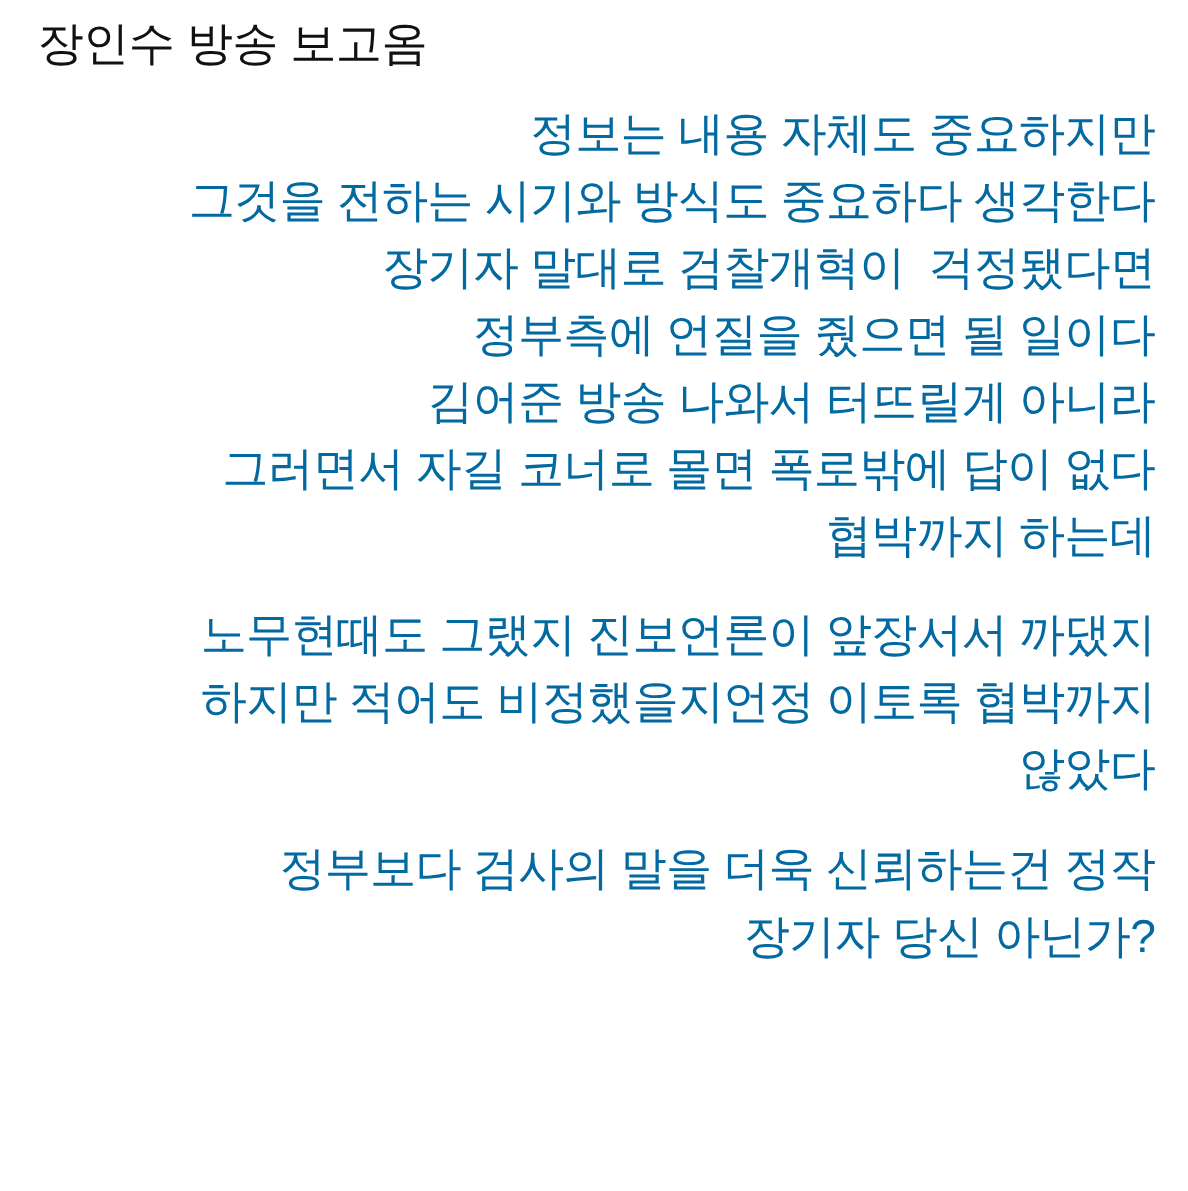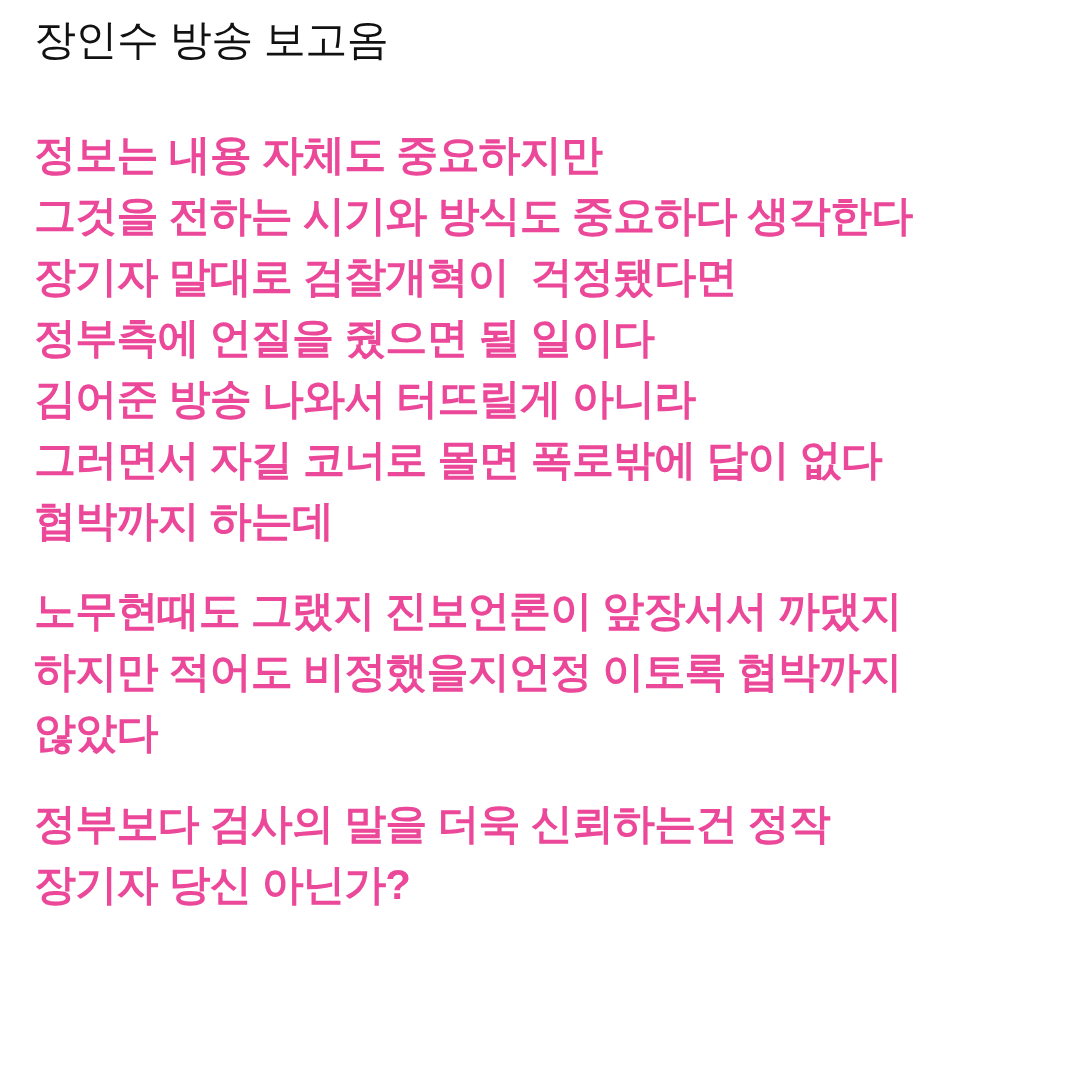--- a/index.html
+++ b/index.html
@@ -19,33 +19,34 @@
     width: 1080px;
     height: 1083px;
     padding: 14px 30px 0 34px;
     background: #ffffff;
   }
   .title {
     font-size: 42px;
     line-height: 1.22;
     font-weight: 400;
     letter-spacing: -0.5px;
-    margin: 0 0 60px 0;
+    margin: 0 0 26px 0;
     color: #111111;
     white-space: pre-wrap;
   }
   .para {
     font-size: 42px;
     line-height: 1.45;
-    font-weight: 700;
+    font-weight: 400;
     letter-spacing: -0.8px;
-    color: #ec4899;
+    color: #0369a1;
     margin: 0 0 30px 0;
     white-space: pre-wrap;
     word-break: keep-all;
+    text-align: right;
   }
   .para:last-child {
     margin-bottom: 14px;
   }
 </style>
 </head>
 <body>
 
 <div class="page">
   <h1 class="title">장인수 방송 보고옴</h1>

